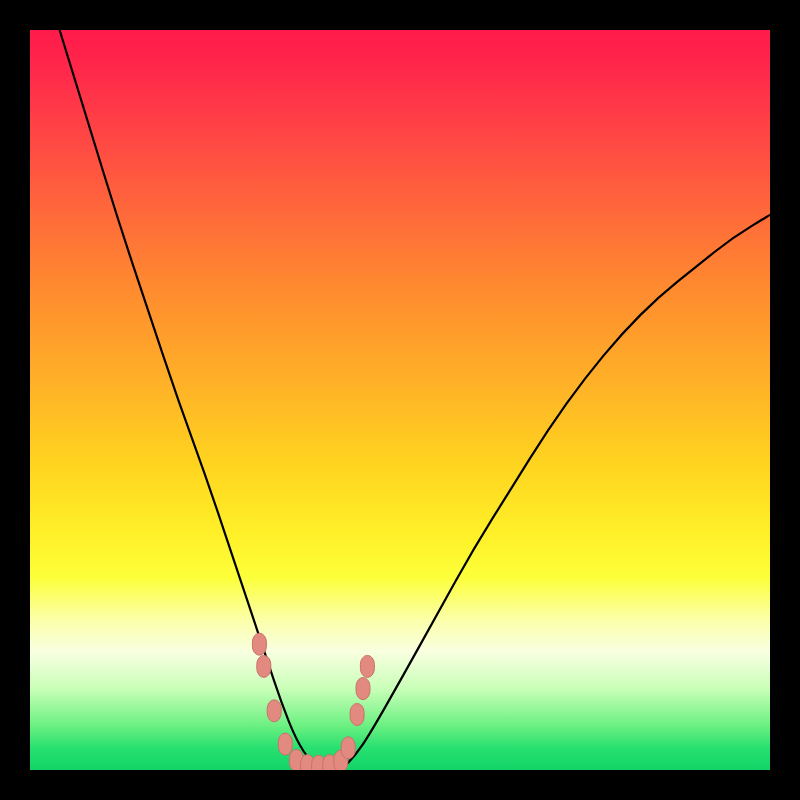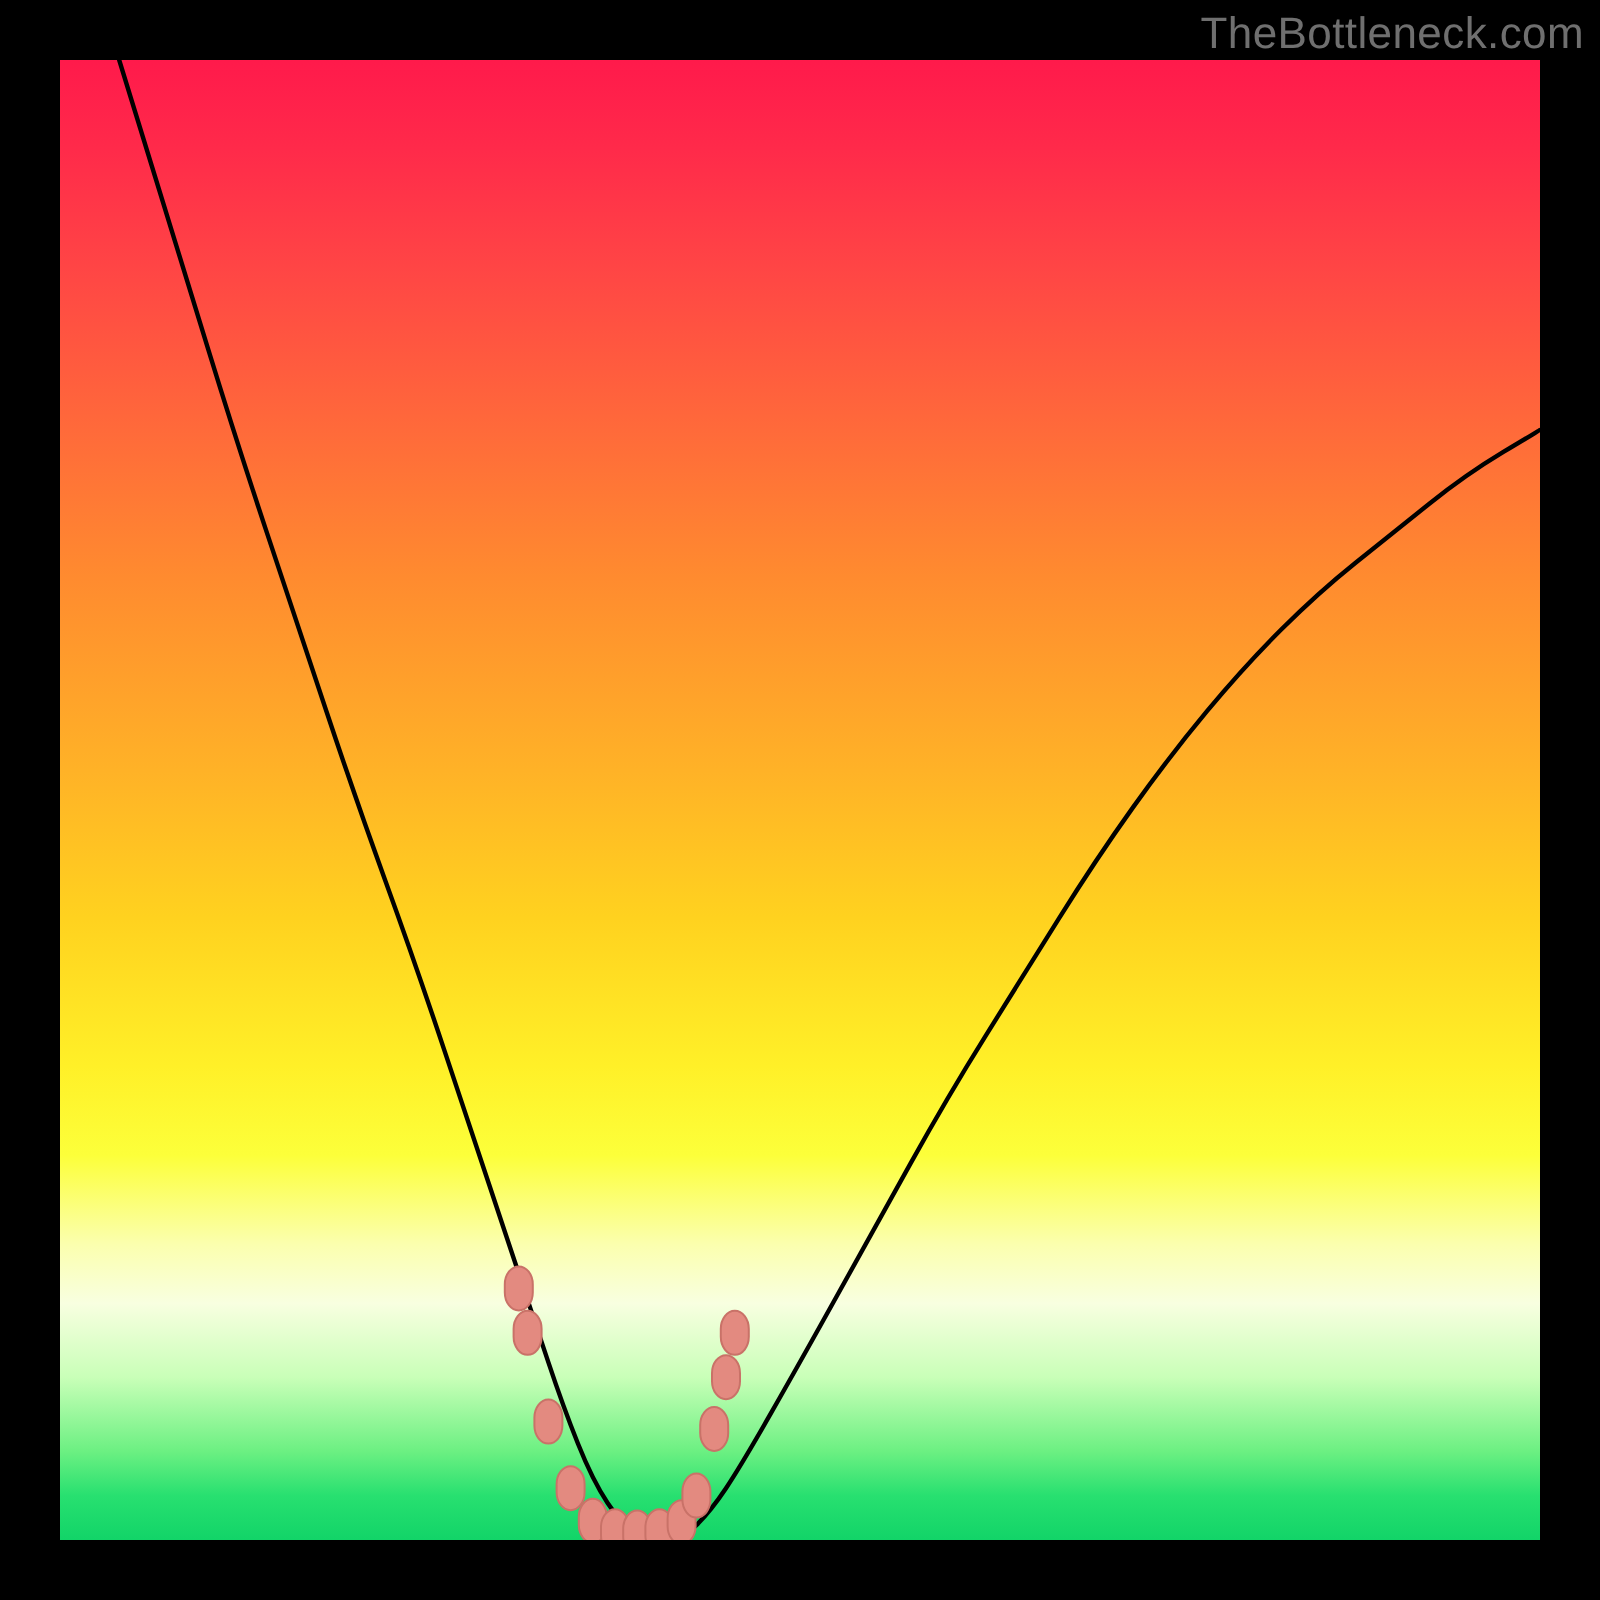--- a/index.html
+++ b/index.html
@@ -60,21 +60,20 @@
   }
   svg.overlay {
     position: absolute;
     inset: 0;
   }
 </style>
 </head>
 <body>
 
 <div class="frame">
-  <div class="watermark">TheBottleneck.com</div>
 
   <div class="plot-area">
     <div class="gradient"></div>
     <svg class="overlay" viewBox="0 0 740 740" preserveAspectRatio="none">
       <path id="curve-path" fill="none" stroke="#000" stroke-width="2.2" stroke-linecap="round" d="M 29.6 0.0 Q 59.2 96.2 74.0 144.3 Q 88.8 192.4 103.6 236.8 Q 118.4 281.2 133.2 325.6 Q 148.0 370.0 162.8 410.7 Q 177.6 451.4 192.4 495.8 Q 207.2 540.2 214.6 562.4 Q 222.0 584.6 229.4 606.8 Q 236.8 629.0 244.2 651.2 Q 251.6 673.4 259.0 691.9 Q 266.4 710.4 273.8 721.5 Q 281.2 732.6 288.6 736.3 Q 296.0 740.0 303.4 740.0 Q 310.8 740.0 318.2 732.6 Q 325.6 725.2 333.0 714.1 Q 340.4 703.0 355.2 677.1 Q 370.0 651.2 388.5 617.9 Q 407.0 584.6 425.5 551.3 Q 444.0 518.0 462.5 488.4 Q 481.0 458.8 499.5 429.2 Q 518.0 399.6 536.5 373.7 Q 555.0 347.8 573.5 325.6 Q 592.0 303.4 610.5 284.9 Q 629.0 266.4 647.5 251.6 Q 666.0 236.8 684.5 222.0 Q 703.0 207.2 721.5 196.1 T 740.0 185.0"></path>
       <g id="marker-group">
           <rect x="222.4" y="603.2" width="14" height="22" rx="7" ry="9" fill="#e38a80" stroke="#c97268" stroke-width="1"></rect>
           <rect x="226.8" y="625.4" width="14" height="22" rx="7" ry="9" fill="#e38a80" stroke="#c97268" stroke-width="1"></rect>
           <rect x="237.2" y="669.8" width="14" height="22" rx="7" ry="9" fill="#e38a80" stroke="#c97268" stroke-width="1"></rect>
           <rect x="248.3" y="703.1" width="14" height="22" rx="7" ry="9" fill="#e38a80" stroke="#c97268" stroke-width="1"></rect>

